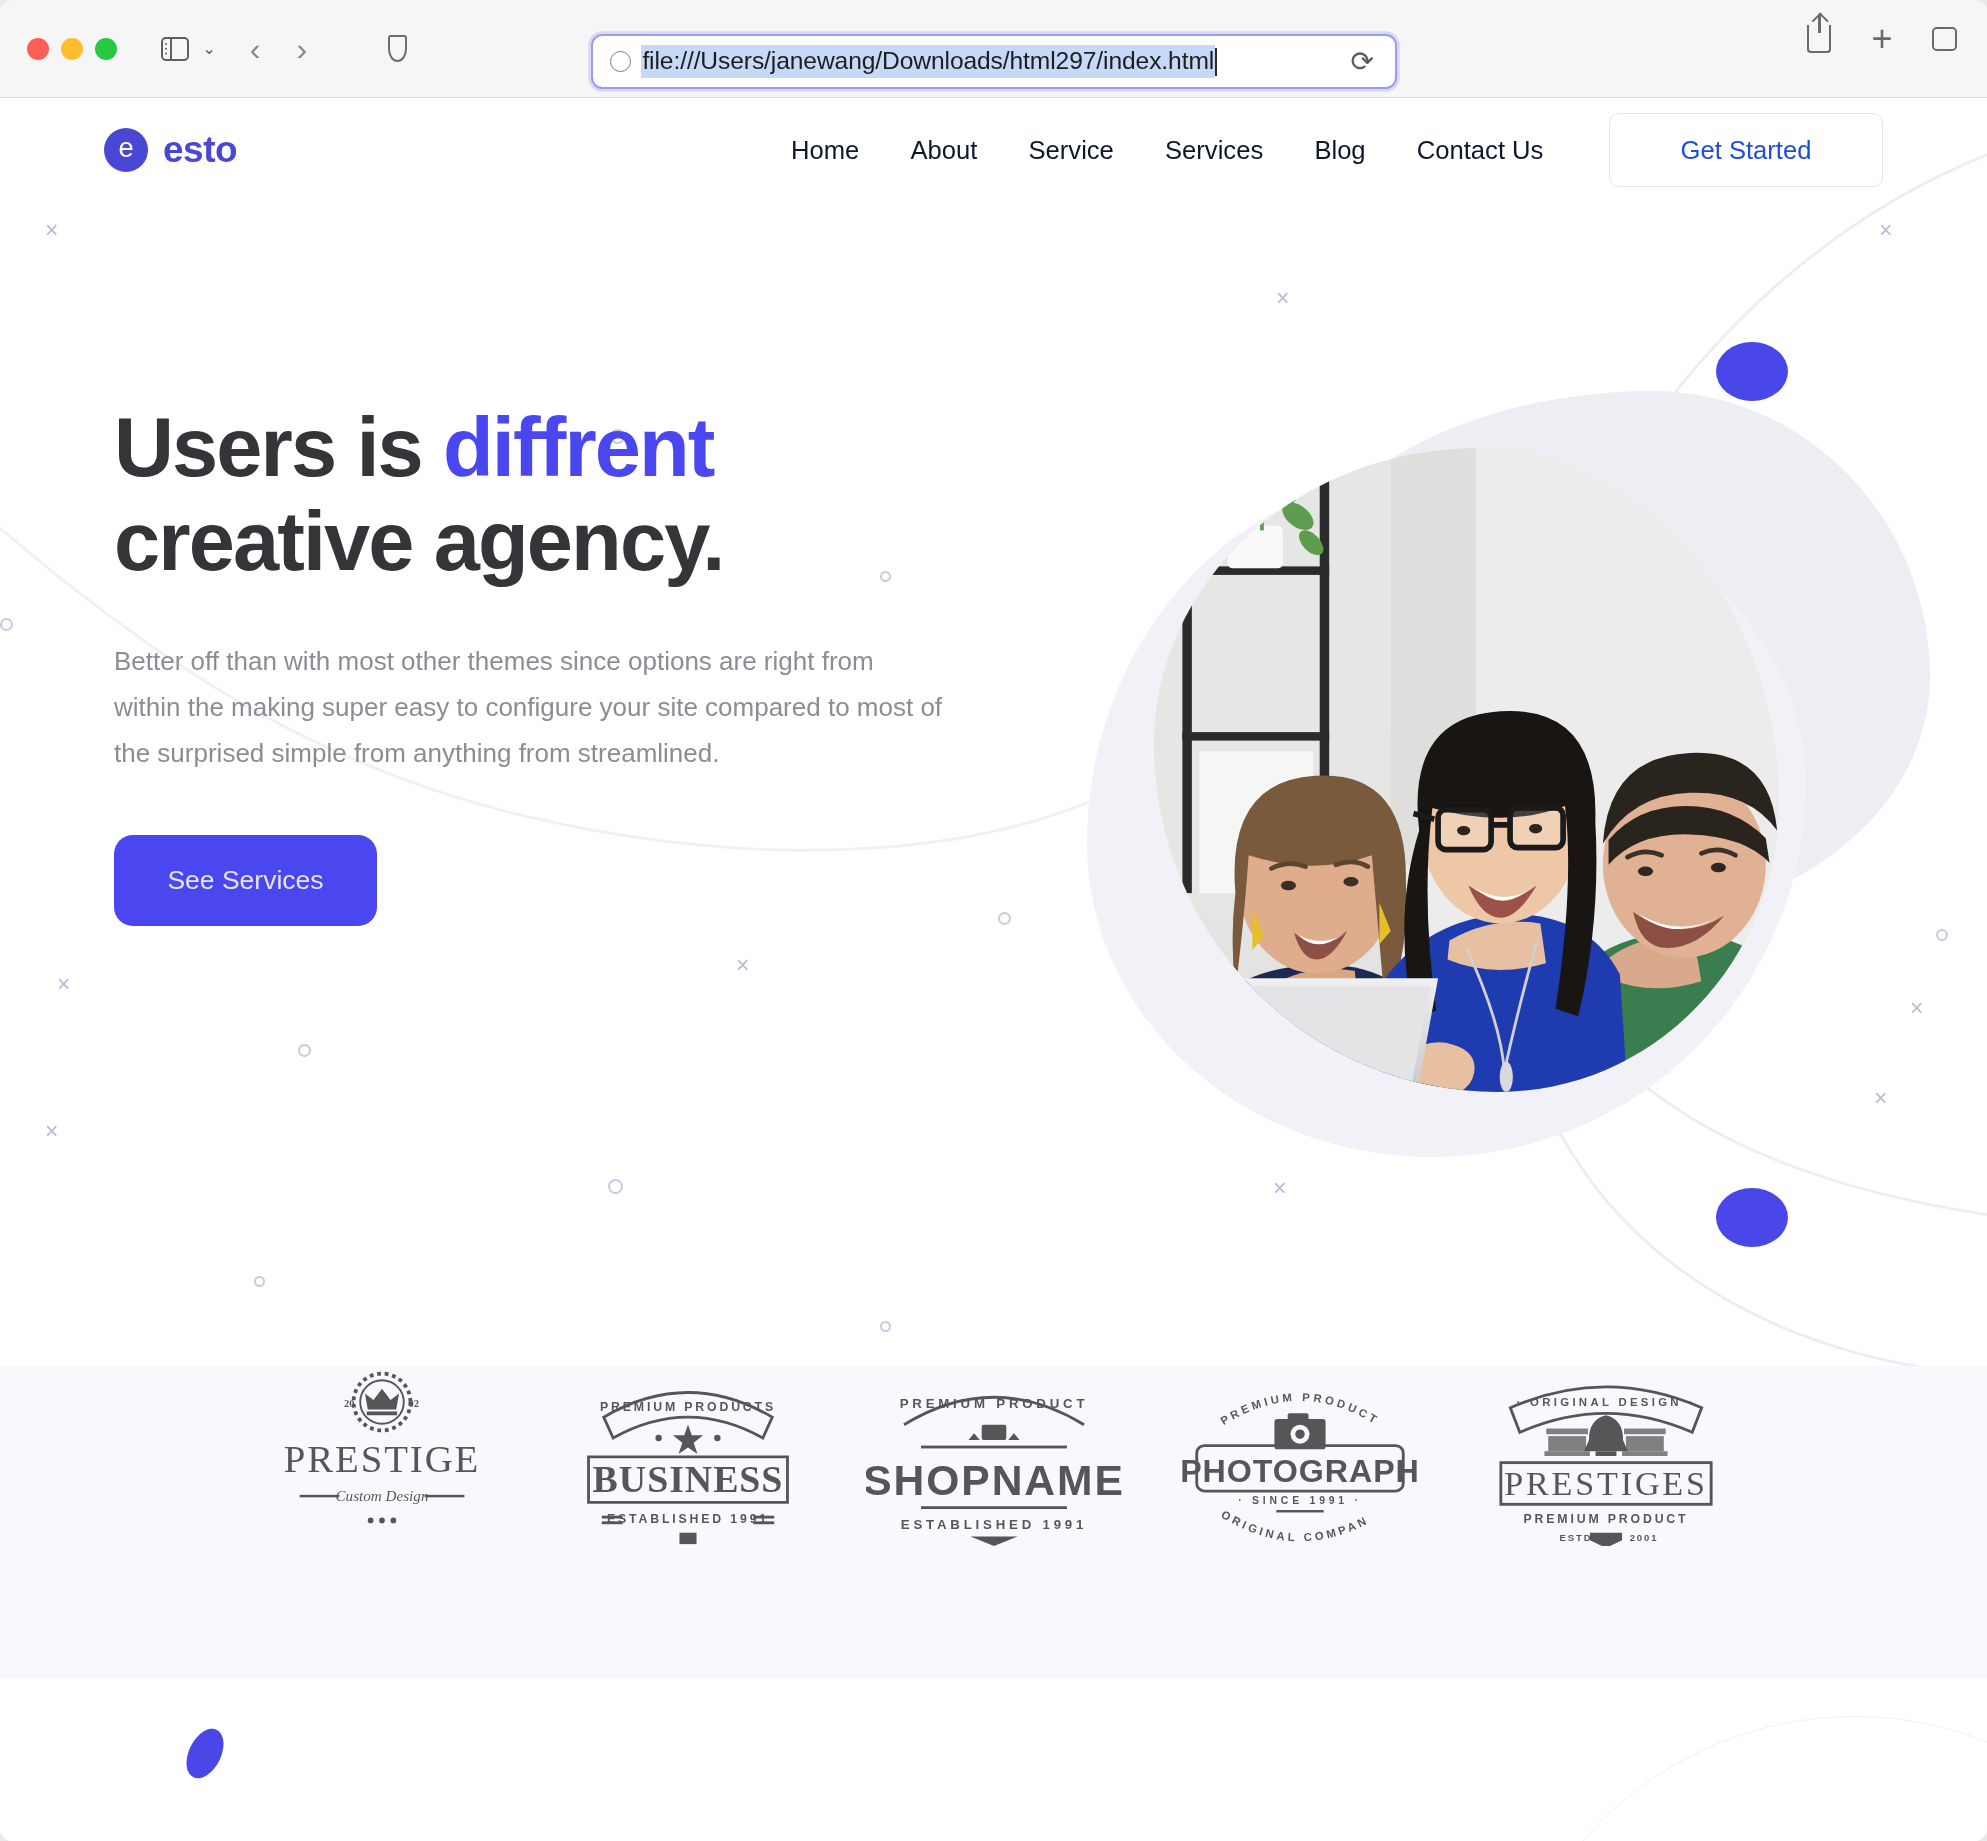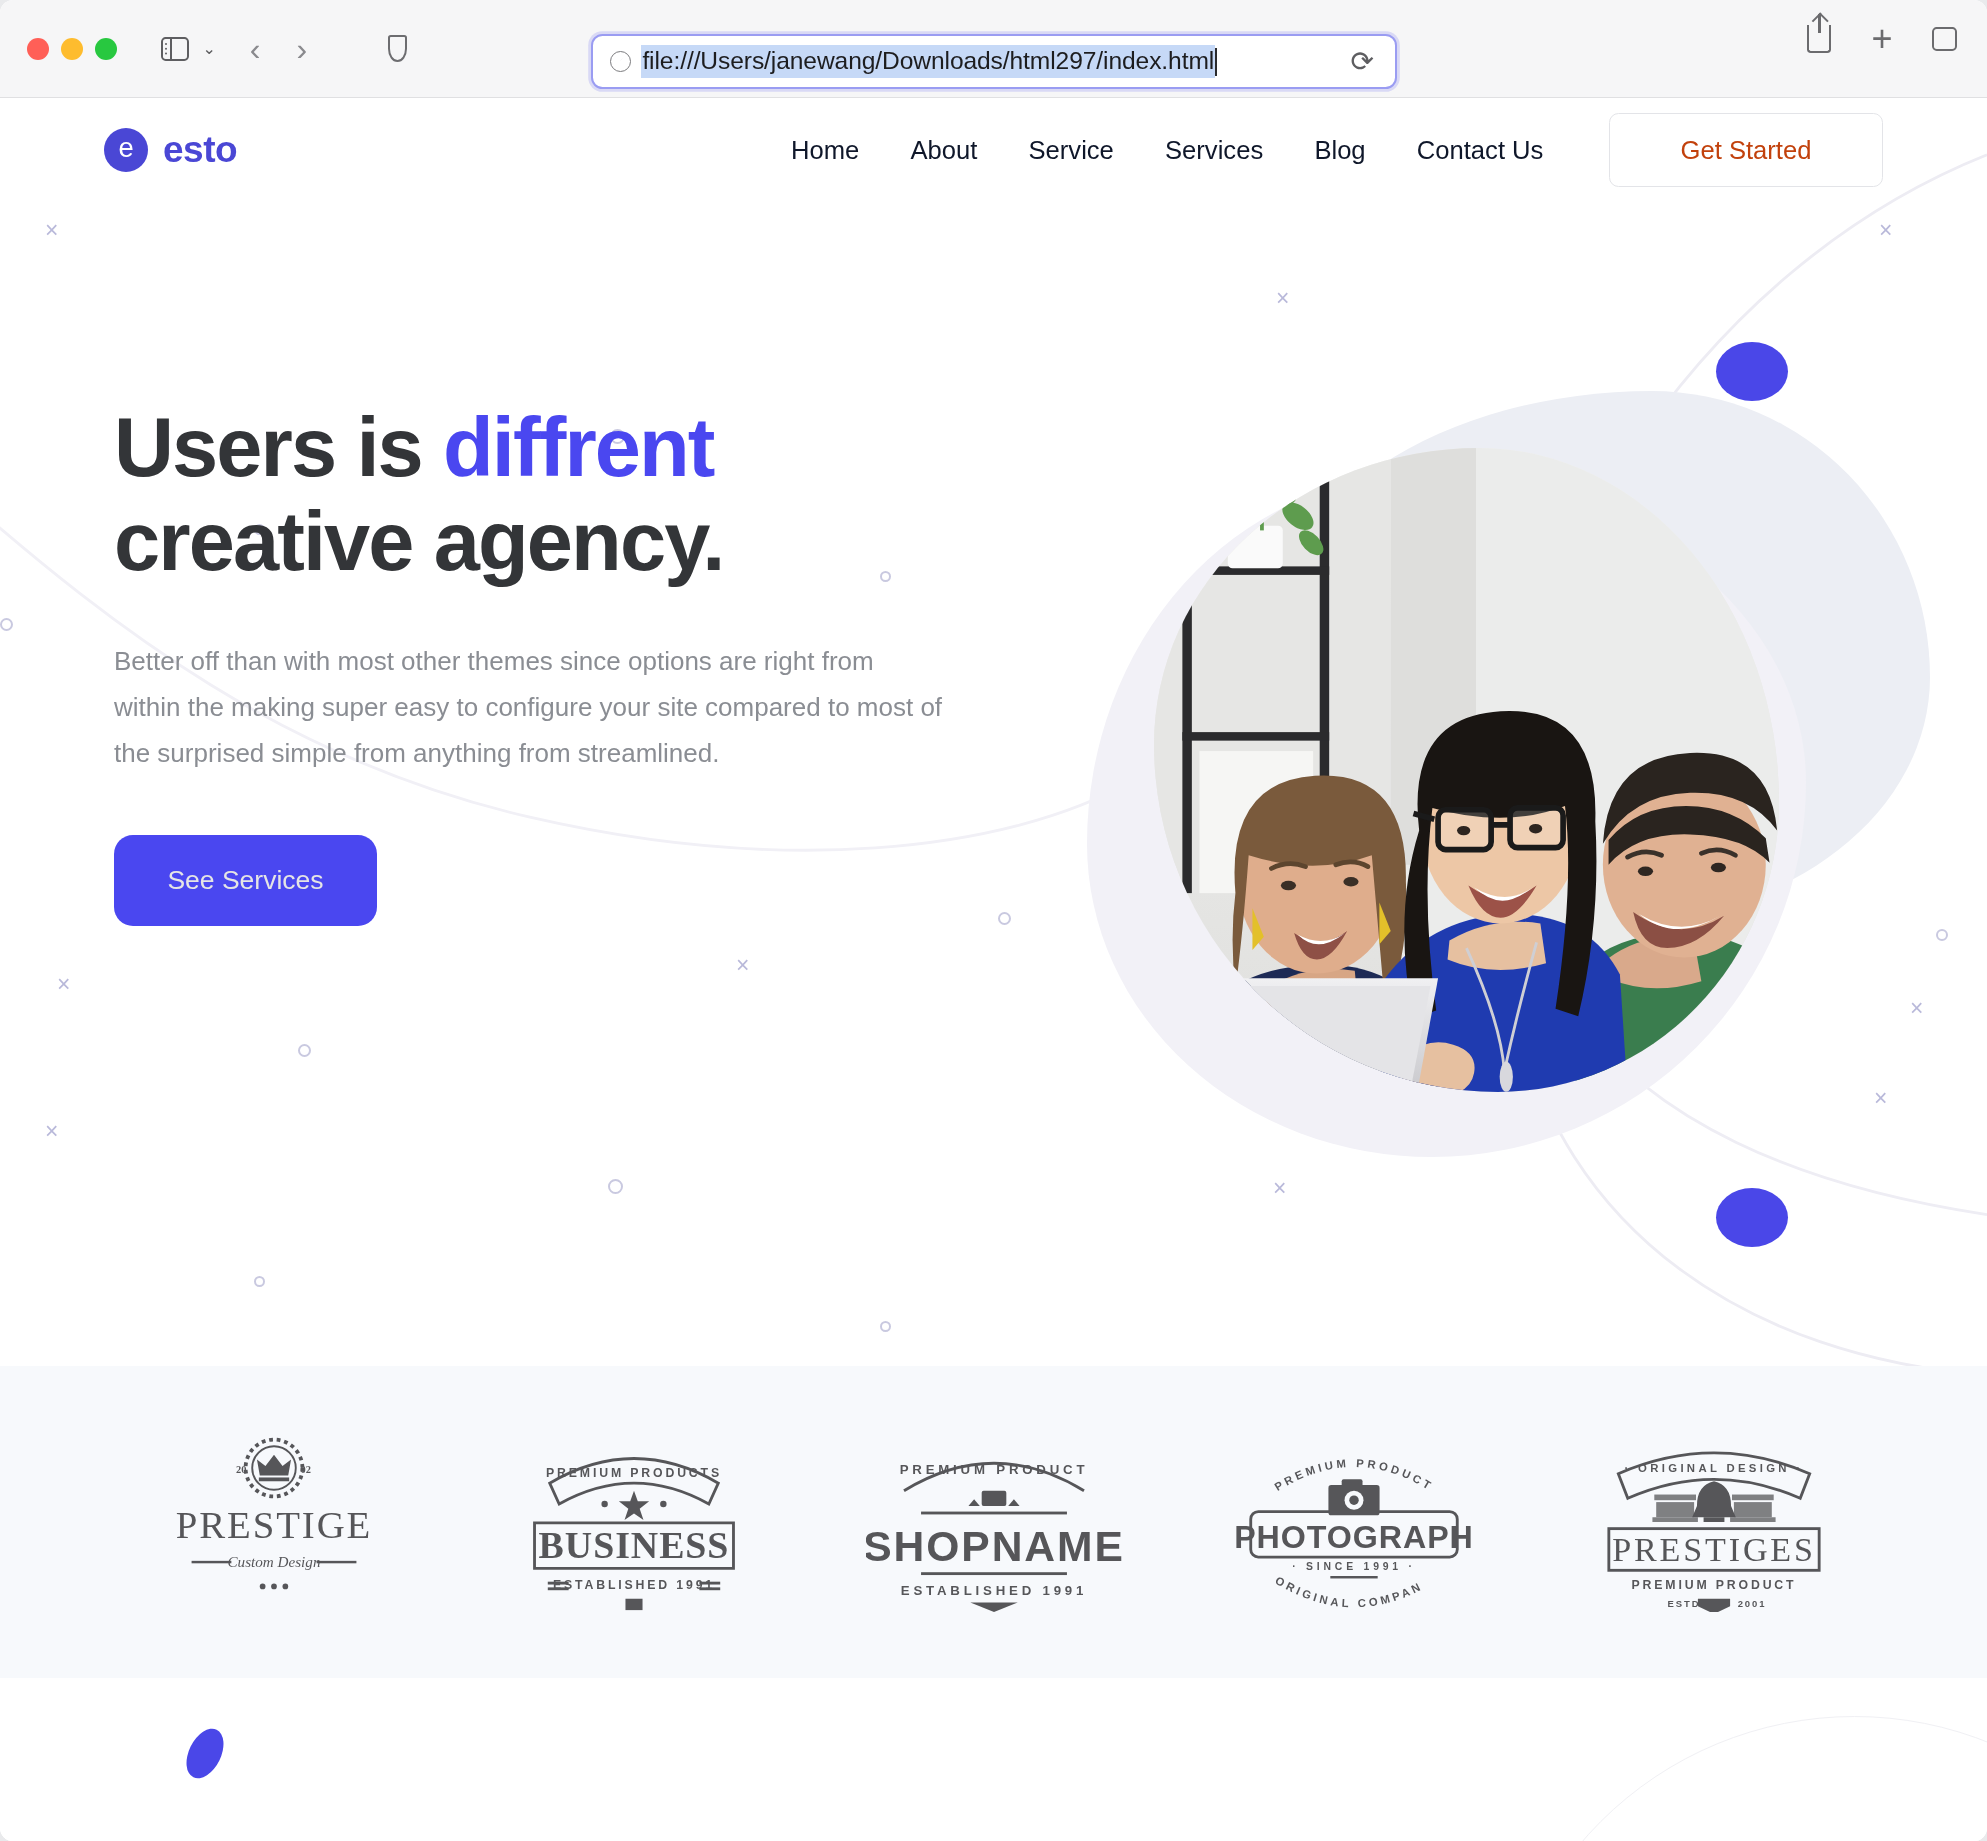--- a/index.html
+++ b/index.html
@@ -156,21 +156,21 @@
   .nav a {
     font-size: 25.6px; color: #0f172a; text-decoration: none;
     padding: 0 25.6px; white-space: nowrap;
   }
   .btn-started {
     margin-left: 40px;
     width: 274px; height: 74px;
     border: 1.5px solid #e3e4e8; border-radius: 9.5px;
     background: #fff;
     display: flex; align-items: center; justify-content: center;
-    font-size: 25.6px; color: #c2410c;
+    font-size: 25.6px; color: #1d4ed8;
     cursor: pointer;
   }
 
   
   .hero { position: relative; height: 1164px; }
   .hero-copy {
     position: absolute; left: 114px; top: 199px; width: 899px;
     z-index: 6;
   }
   h1.hero-title {
@@ -228,22 +228,22 @@
   .d-blue {
     background: #4a47e8; border-radius: 50%;
   }
   .swoosh { position: absolute; inset: 0; pointer-events: none; }
 
   
   .brands {
     position: relative;
     background: #f7f9fc;
     height: 312px;
-    display: flex; align-items: center; justify-content: center;
-    gap: 104px;
+    display: flex; align-items: flex-start; justify-content: center;
+    gap: 50px;
     padding: 0 88px;
   }
   .brand { width: 256px; height: 180px; opacity: 0.86; }
   .brand svg { width: 100%; height: 100%; display: block; }
 
   
   .next-sec {
     position: relative; height: 322px; background: #ffffff; overflow: hidden;
   }
   .next-title {

